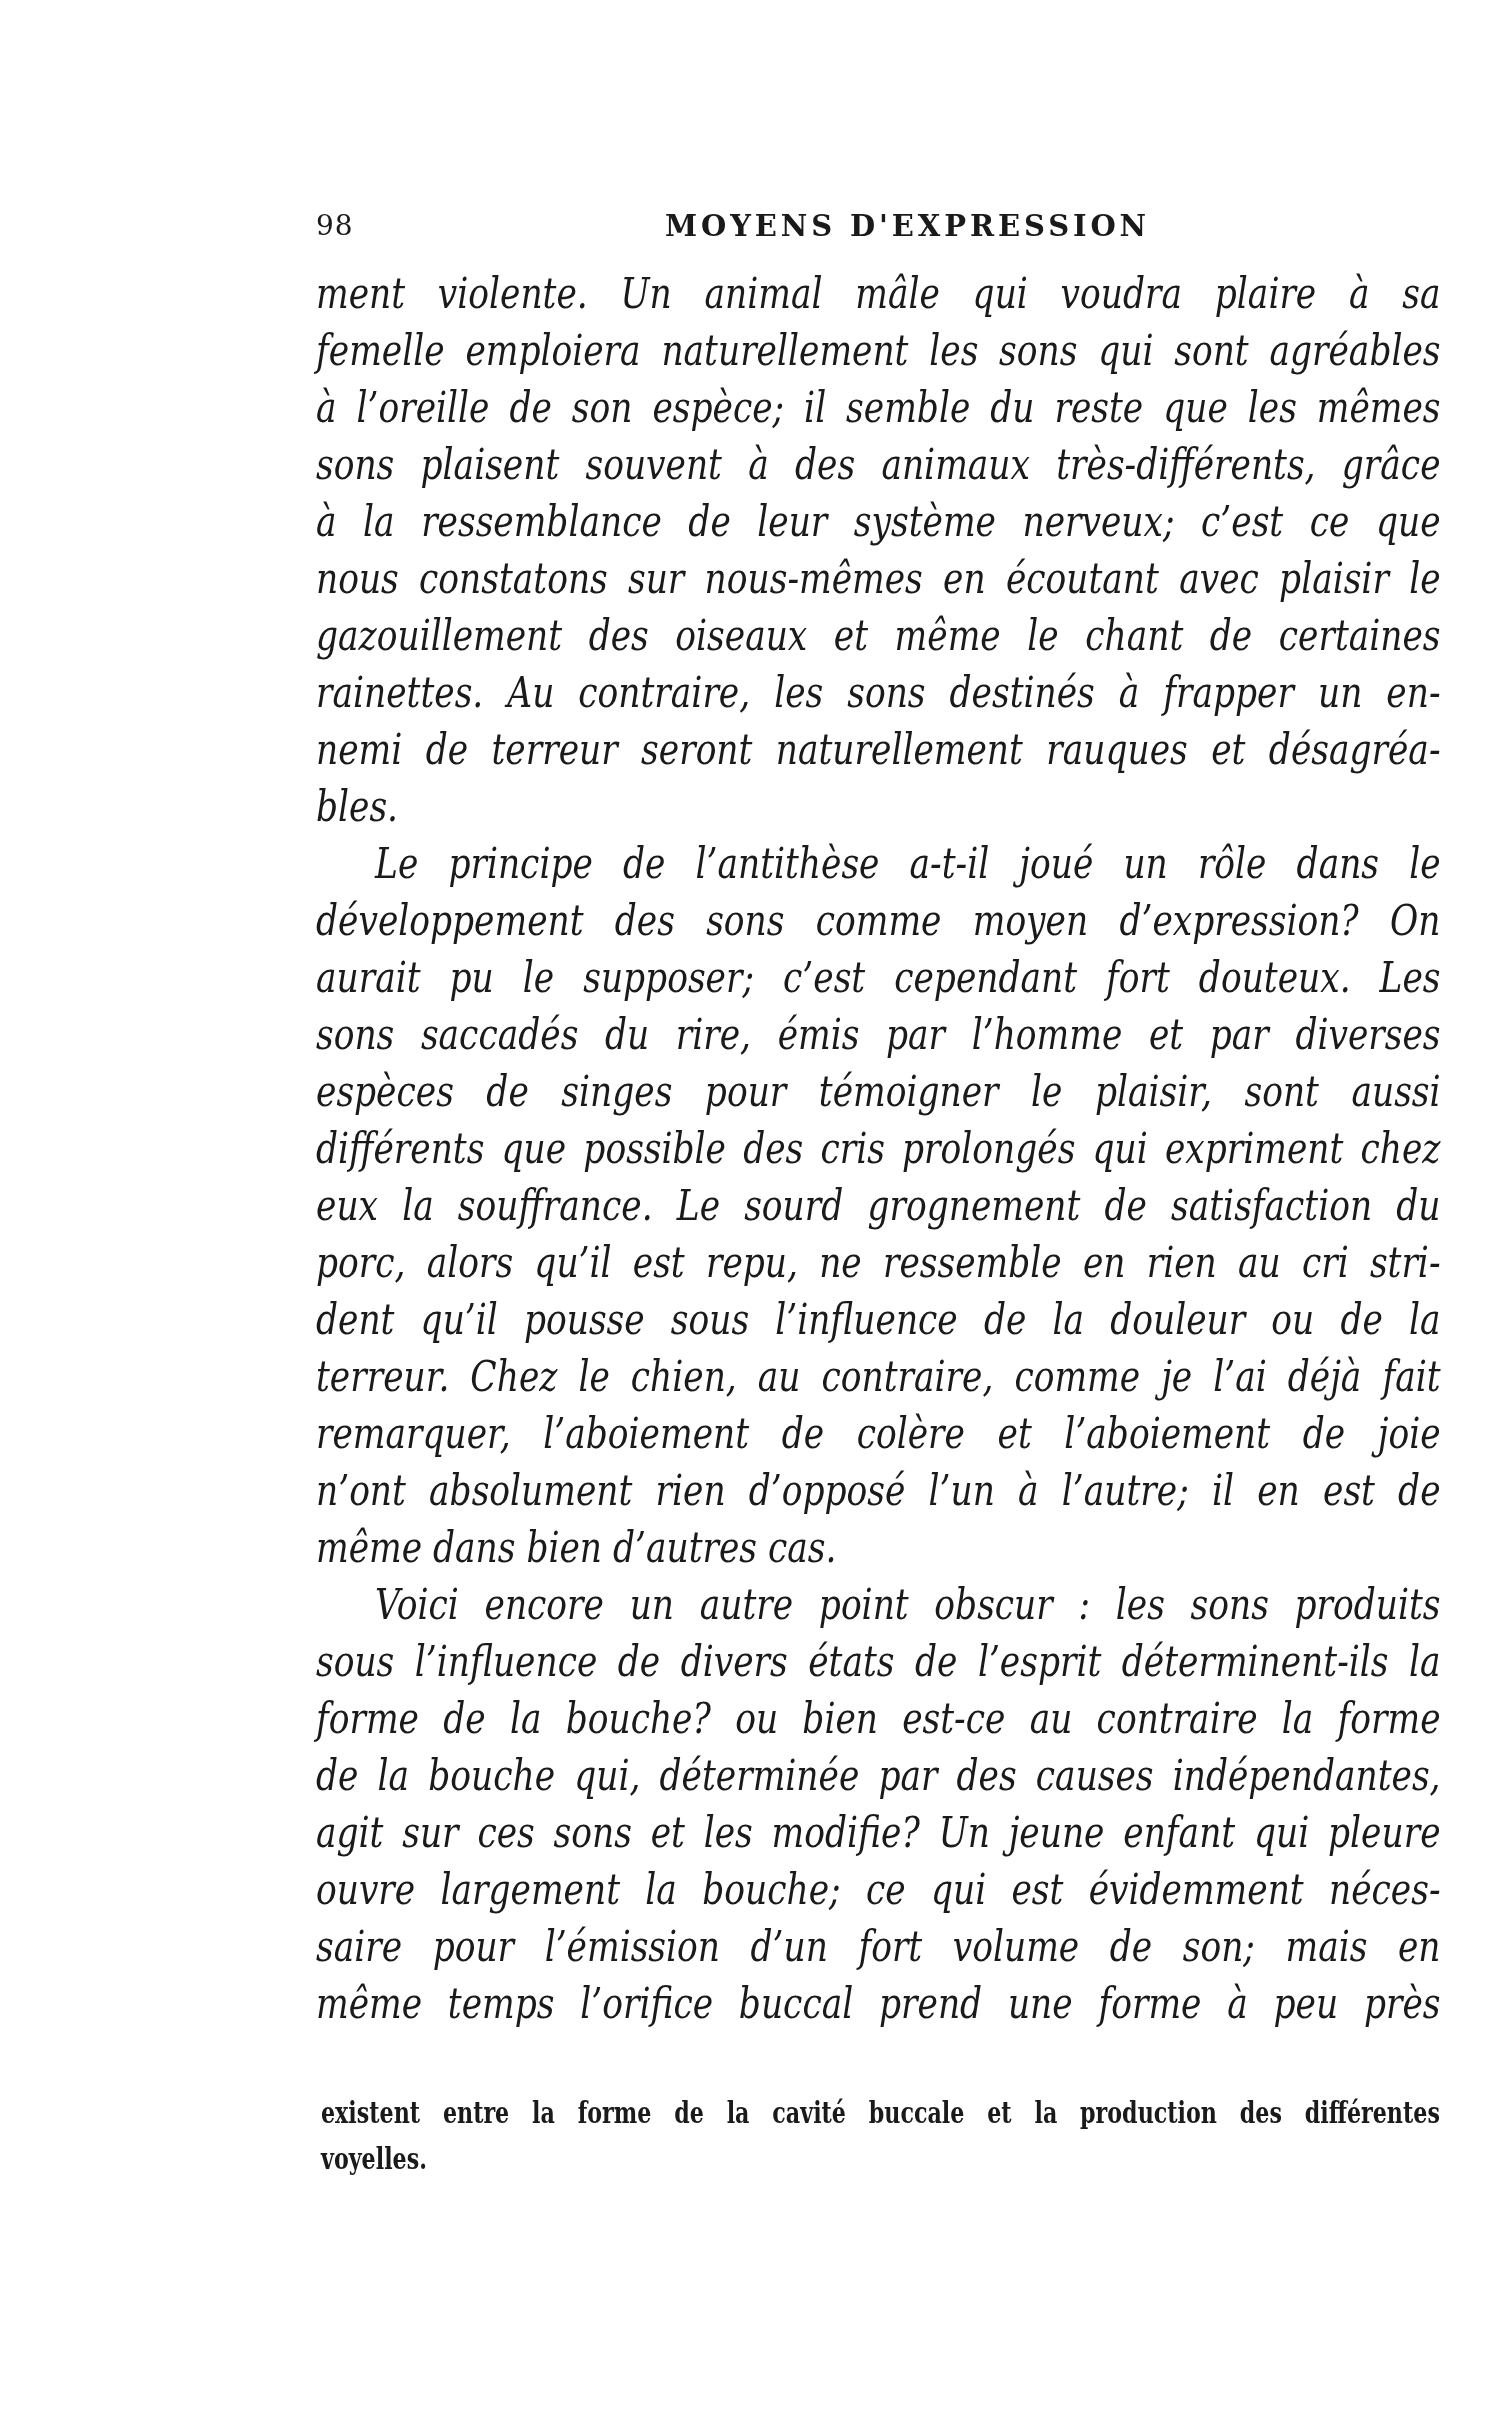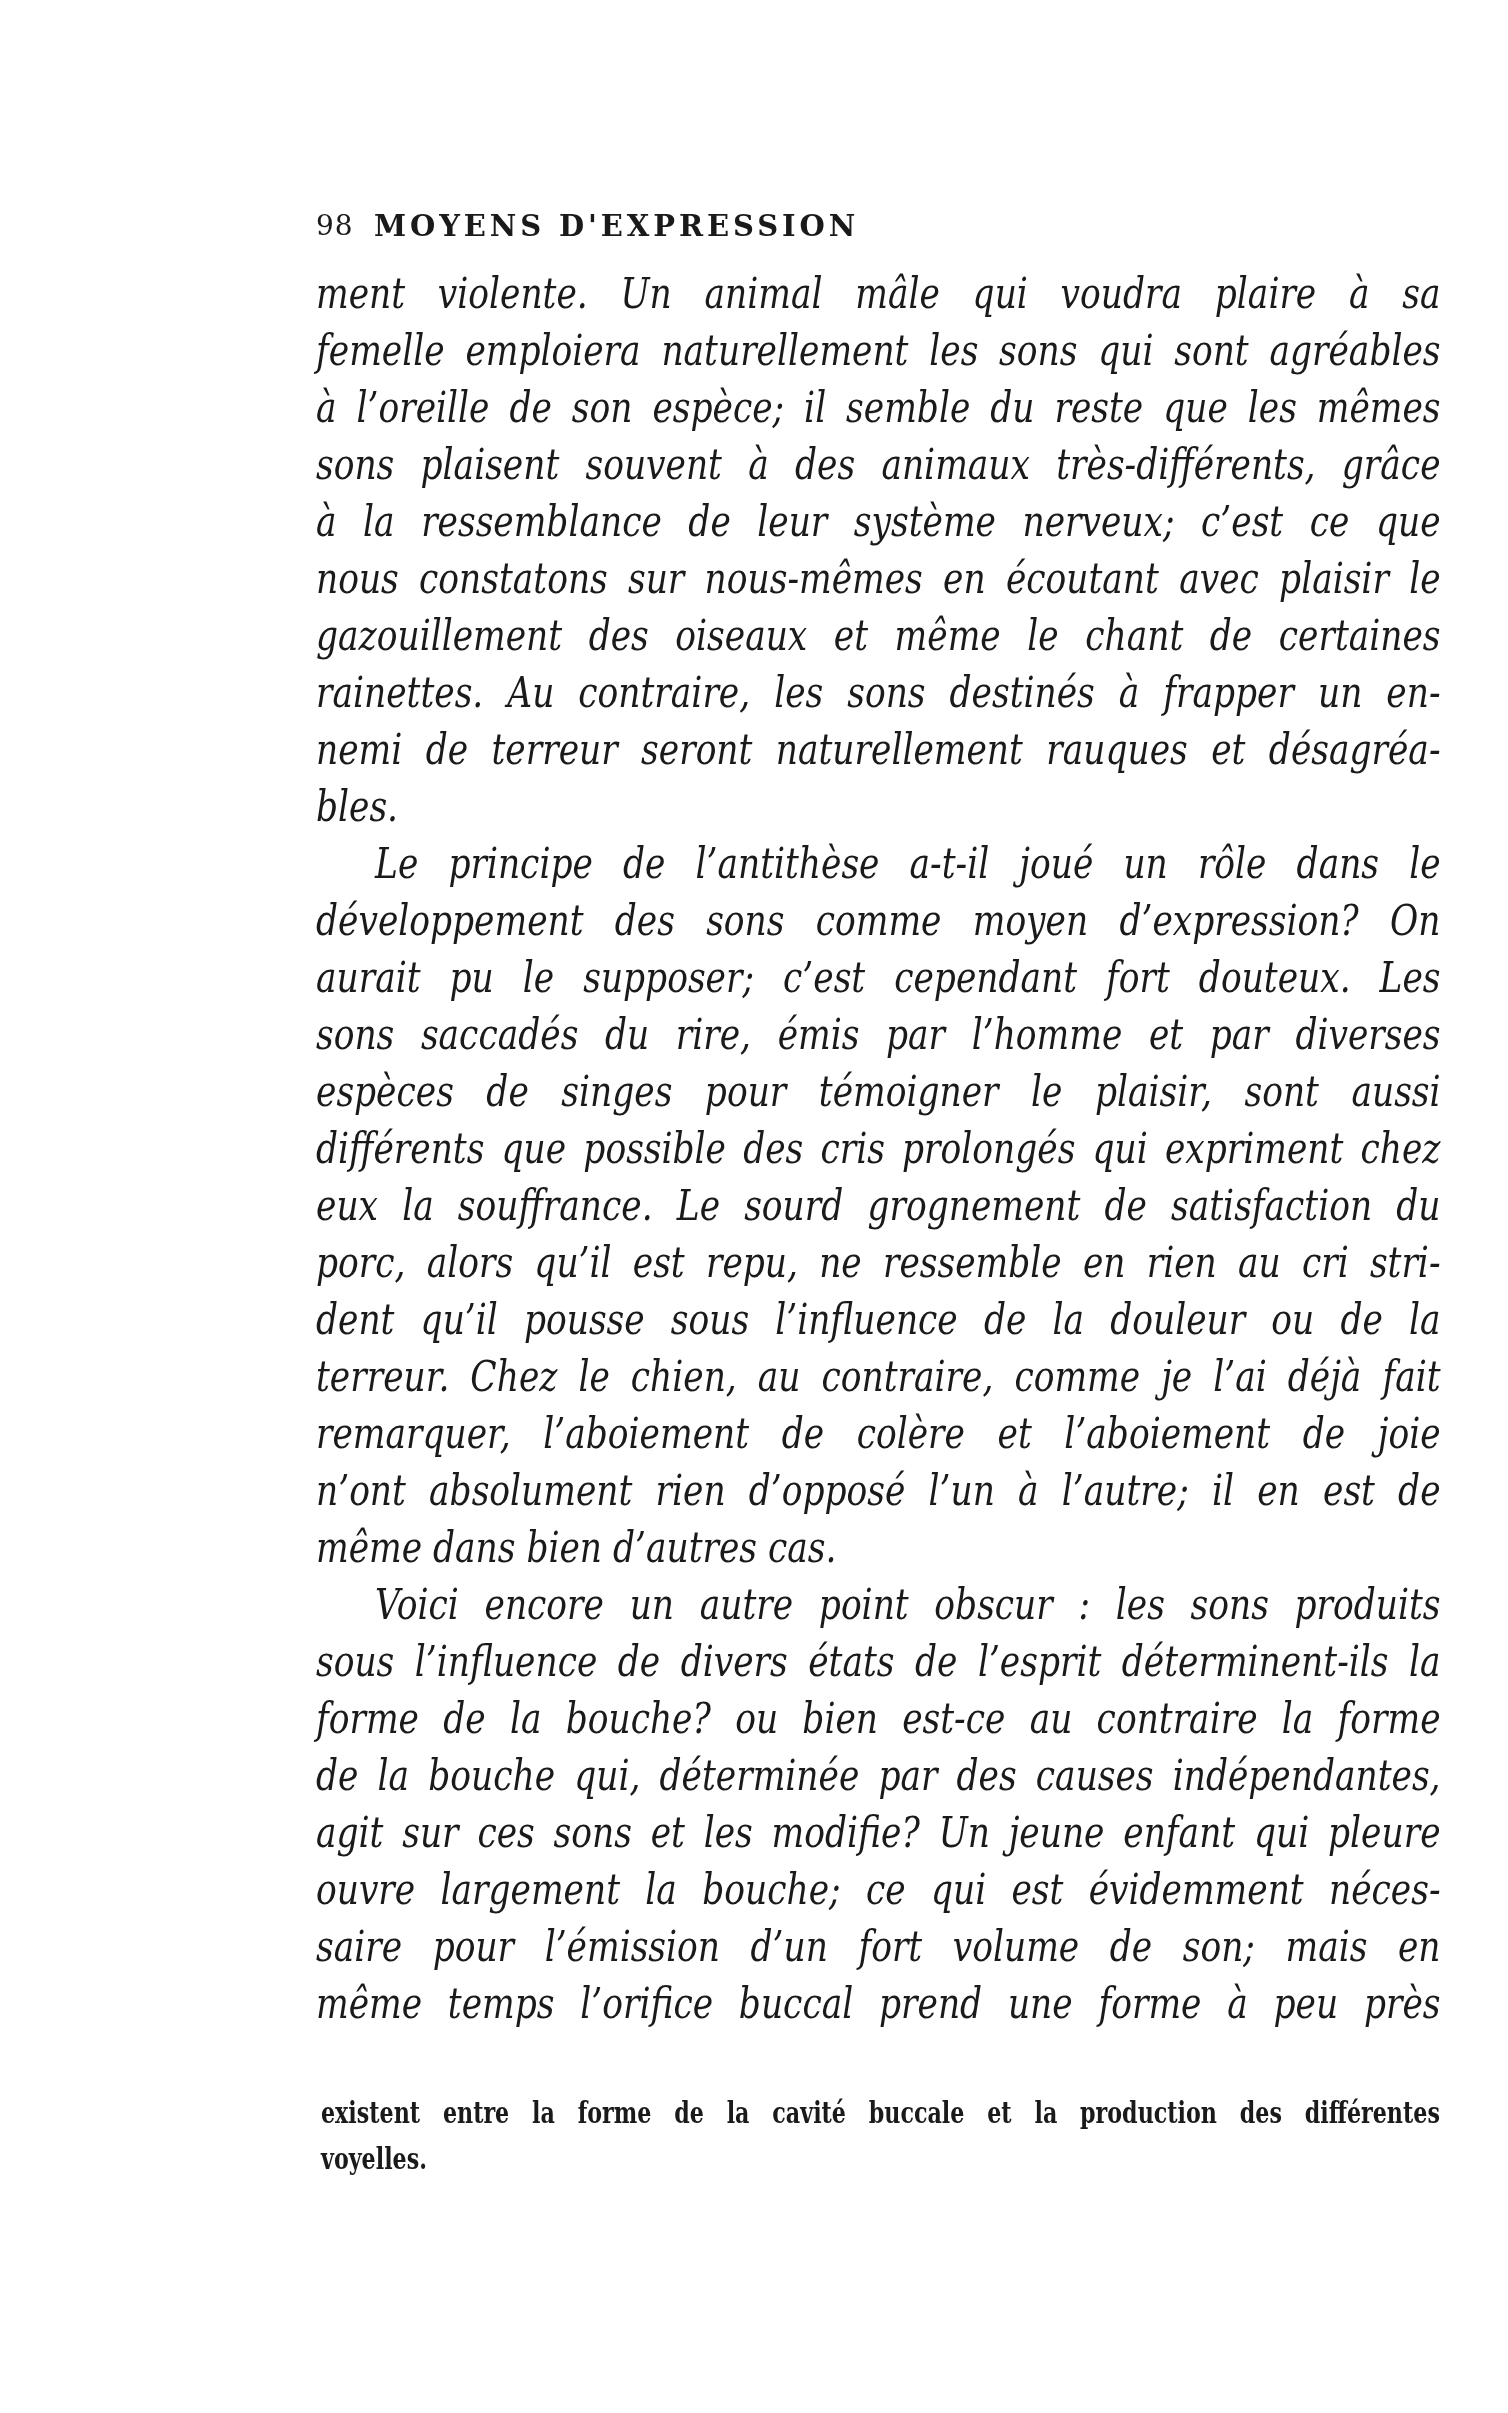--- a/index.html
+++ b/index.html
@@ -1,20 +1,20 @@
 <!DOCTYPE html>
 <html style="font-size:7.7px"><head>
 <meta charset="utf-8">
 <style>
   html, body { margin: 0; padding: 0; background: #ffffff; }
   body { width: 1509px; height: 2567px; position: relative; overflow: hidden;
          font-family: "DejaVu Serif", "Liberation Serif", serif; color: #1a1a1a; }
   .running-head { position: absolute; top: 193px; left: 316px; width: 1125px; height: 48px; margin-top: 16px; }
   .page-number { position: absolute; left: 0; top: 0; font-size: 28px; letter-spacing: 1px; }
-  .head-title { position: absolute; left: 0; right: 0; top: 0; text-align: left;
+  .head-title { position: absolute; left: 0; right: 0; top: 0; text-align: center;
                 font-size: 29px; letter-spacing: 3.9px; font-weight: bold; padding-left: 58px; }
   .body-text { position: absolute; top: 265px; left: 316px; width: 1125px; font-style: italic; }
   .line { font-size: 42px; line-height: 57px; height: 57px; white-space: nowrap;
           text-align: justify; text-align-last: justify; transform: scaleX(0.82);
           transform-origin: left center; width: 121.9%; }
   .line.last { text-align-last: left; }
   .line.indent { text-indent: 72px; }
   .footnote { position: absolute; top: 2090px; left: 321px; width: 1120px; }
   .fn-line { font-size: 30px; line-height: 46px; font-weight: bold; white-space: nowrap;
              text-align: justify; text-align-last: justify; transform: scaleX(0.74);

